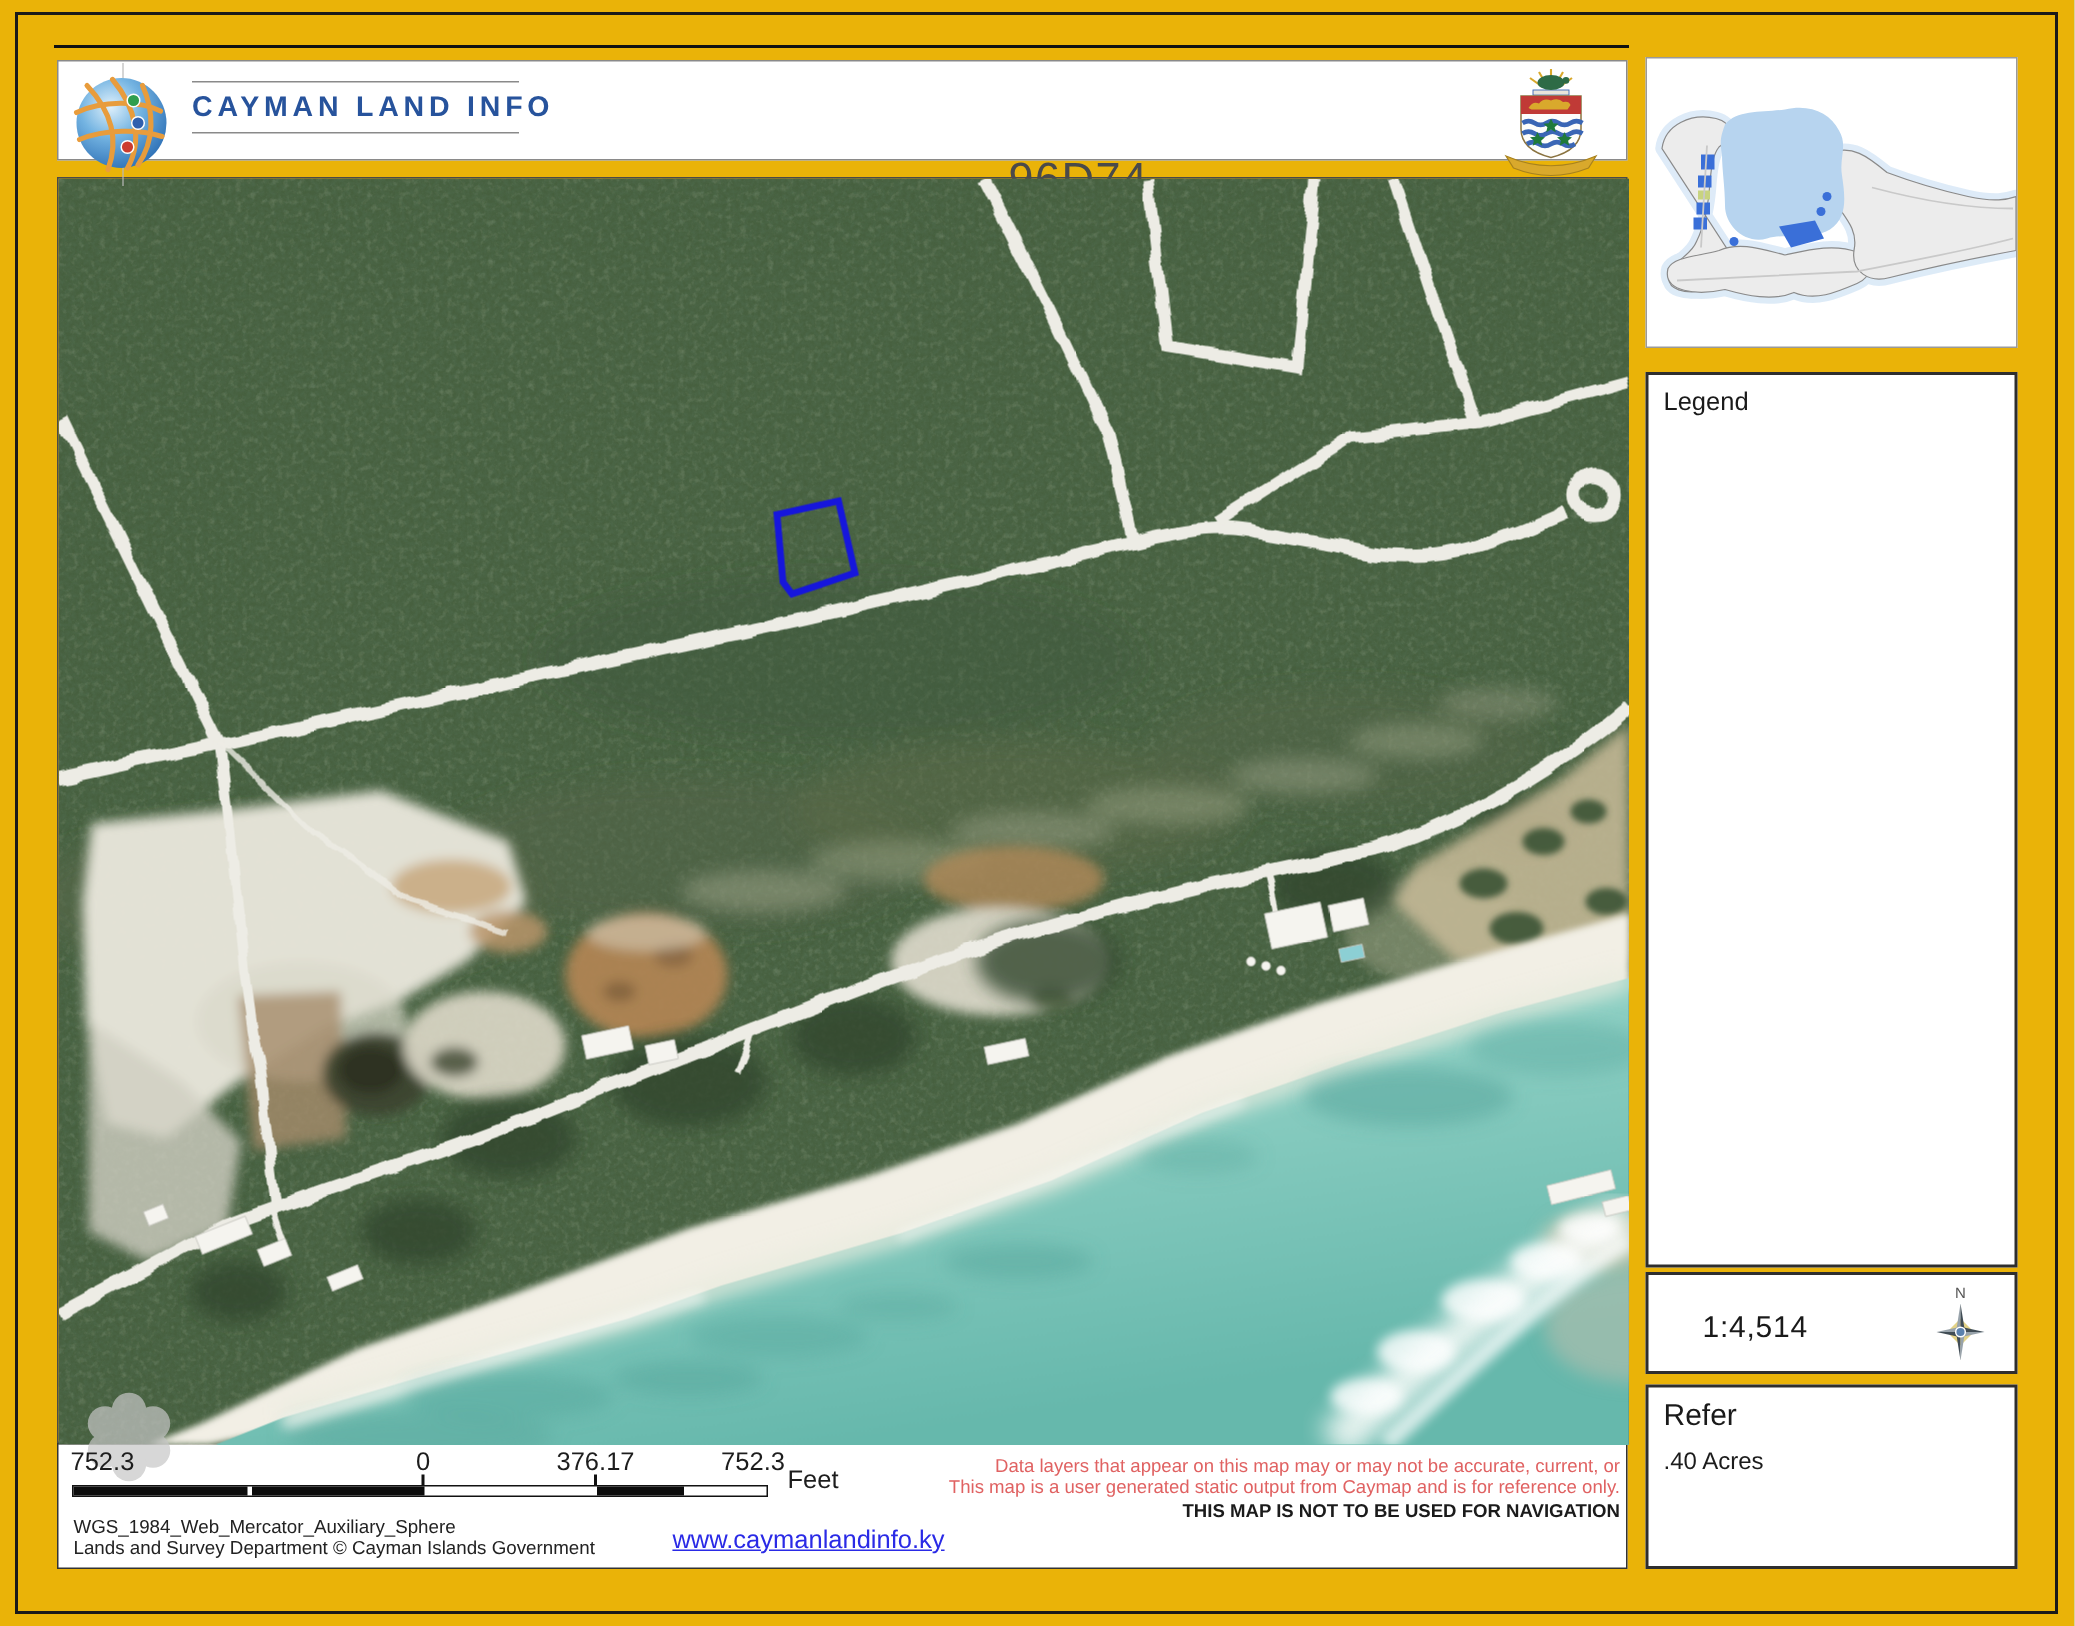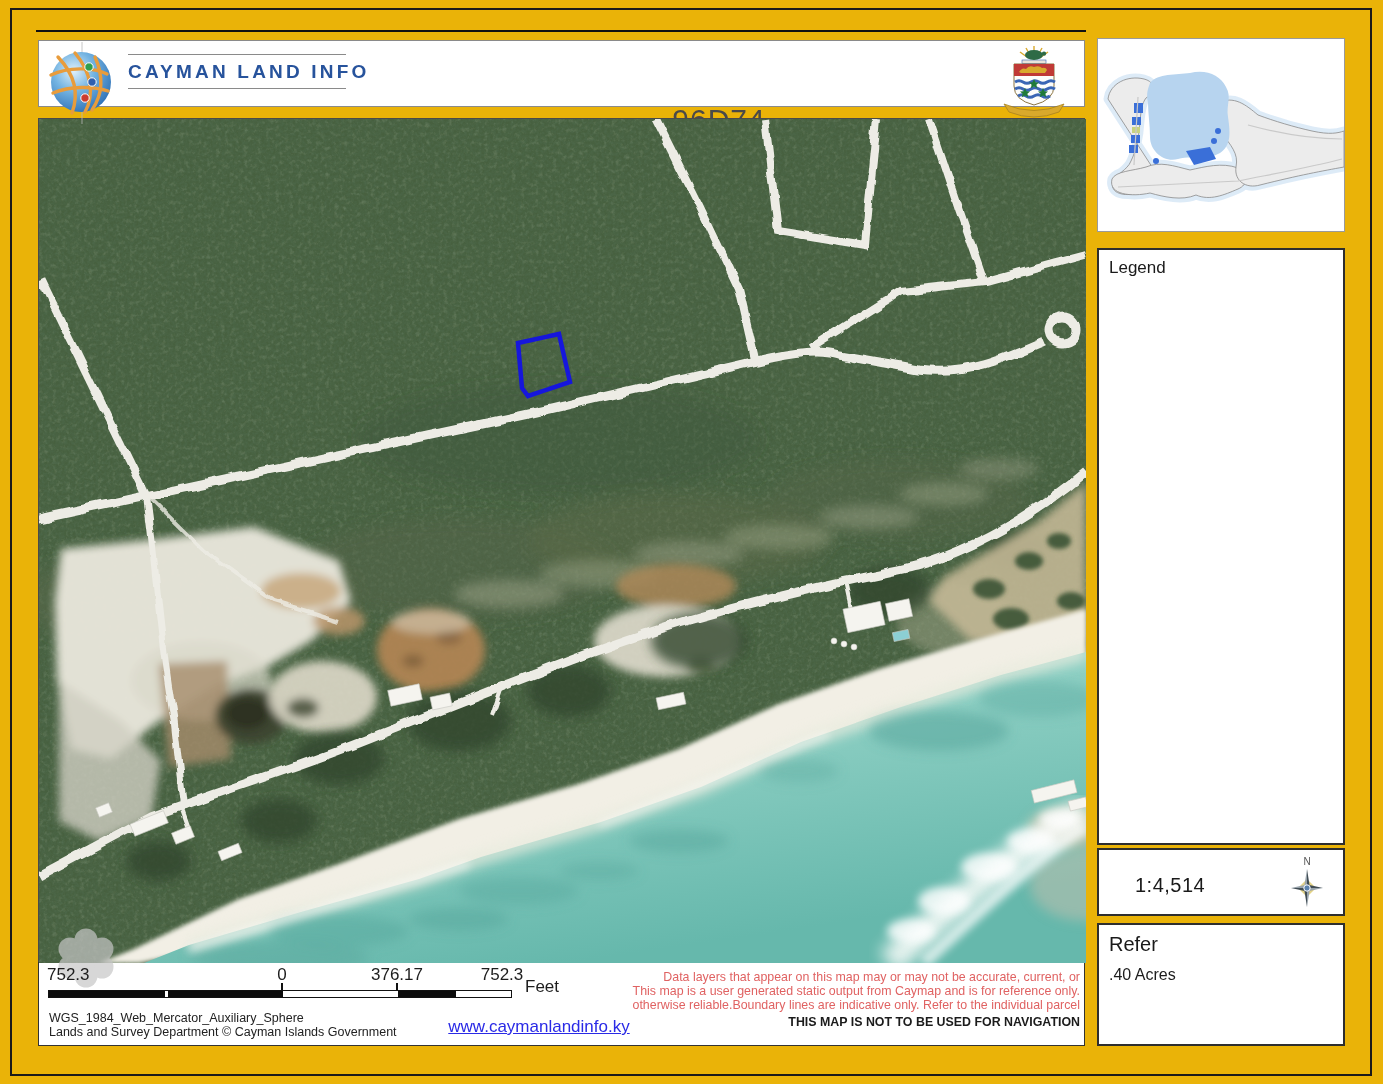--- a/index.html
+++ b/index.html
@@ -297,21 +297,20 @@
       <div class="sb-seg" style="left:349px; width:58px;"></div>
     </div>
     <div class="zi proj-text" style="left:10px; top:48px;">WGS_1984_Web_Mercator_Auxiliary_Sphere</div>
     <div class="zi proj-text" style="left:10px; top:62px;">Lands and Survey Department © Cayman Islands Government</div>
     <div class="zi" style="left:380px; top:54px; width:240px; text-align:center;">
       <a href="#" class="link">www.caymanlandinfo.ky</a>
     </div>
     <div class="zi red-block" style="right:4px; top:7px;">
       <div>Data layers that appear on this map may or may not be accurate, current, or</div>
       <div>This map is a user generated static output from Caymap and is for reference only.</div>
-      <div>otherwise reliable.Boundary lines are indicative only. Refer to the individual parcel</div>
       <div class="warn">THIS MAP IS NOT TO BE USED FOR NAVIGATION</div>
     </div>
   </div>
 
   <div class="inset-box">
     <svg width="246" height="192" viewBox="0 0 246 192">
       <g fill="#c3dbf2" stroke="#c3dbf2" stroke-width="9" stroke-linejoin="round" opacity="0.55">
         <path d="M10,60 C12,44 30,36 46,40 C58,43 57,53 48,59 C44,64 43,72 42,82 C41,98 38,112 33,122 C29,132 18,134 15,144 C12,154 26,158 40,154 C50,151 56,144 58,134 Z"></path>
         <path d="M14,140 C10,156 34,158 52,154 C66,158 84,162 98,156 C112,162 126,156 140,150 C150,146 152,134 140,129 C124,123 106,128 92,131 C76,127 62,122 48,128 C34,132 18,132 14,140 Z"></path>
         <path d="M120,64 C136,56 148,66 160,76 C176,82 196,88 214,92 C232,96 240,94 246,92 L246,128 C224,132 202,136 162,146 C148,150 136,142 138,128 C141,114 132,106 124,94 C117,83 113,72 120,64 Z"></path>

